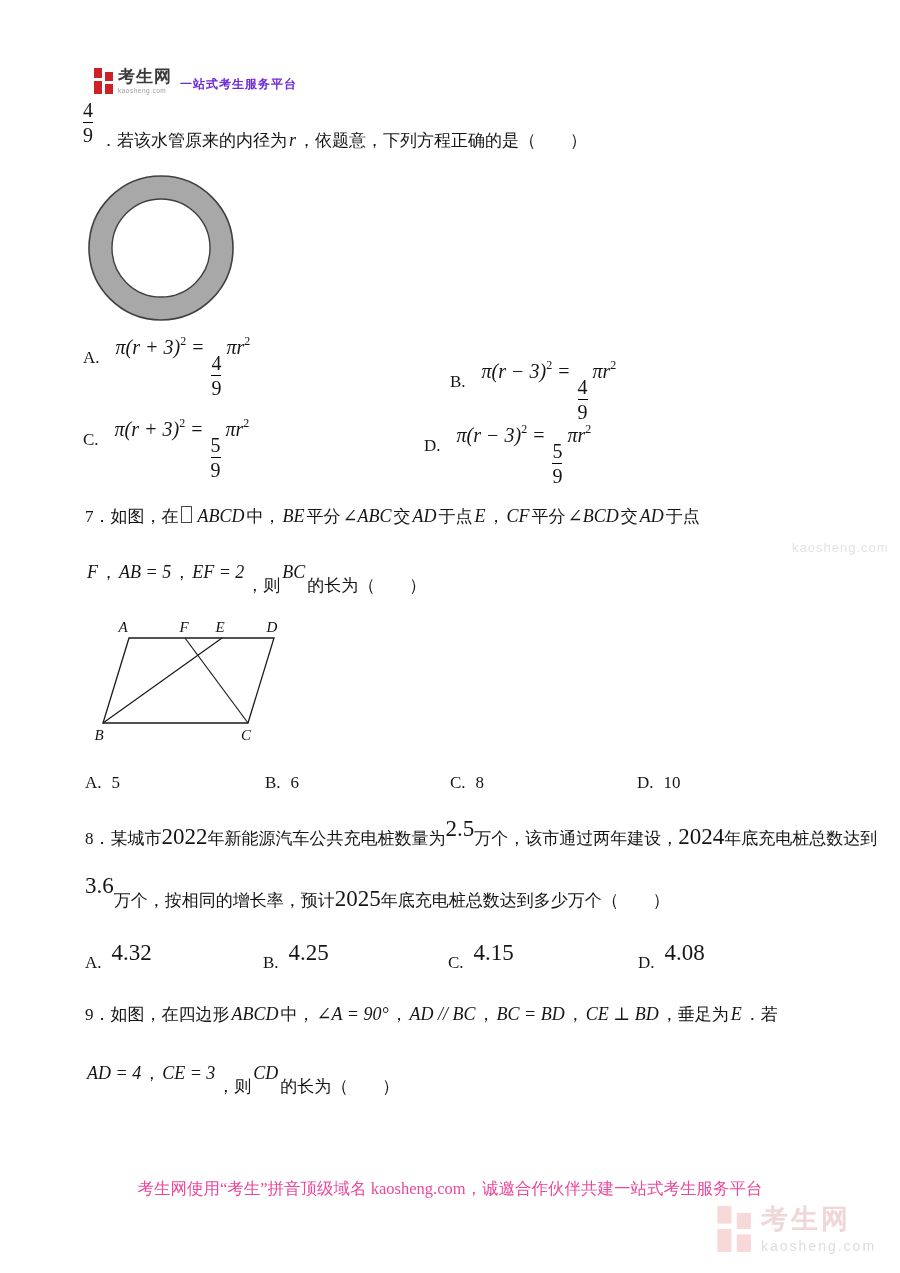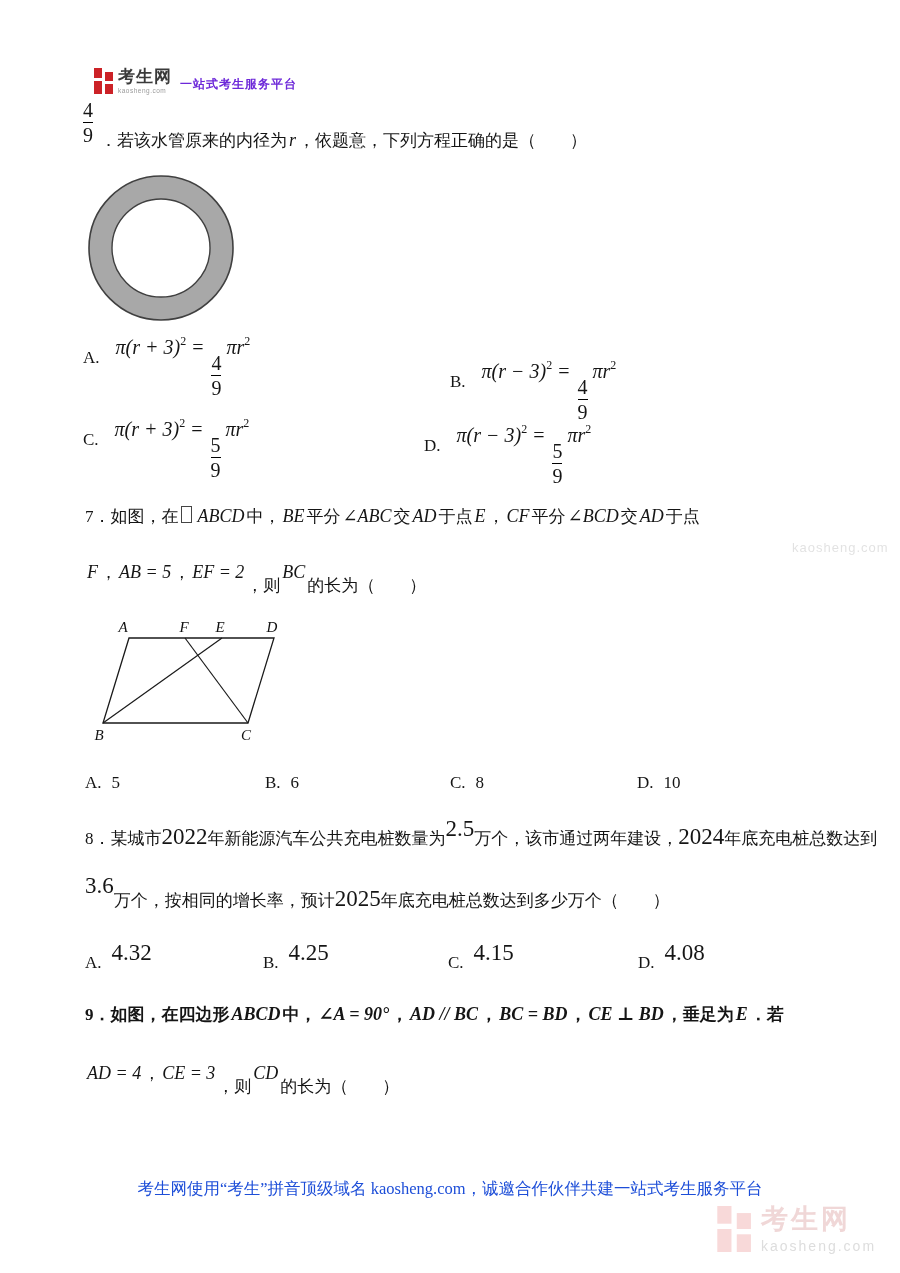--- a/index.html
+++ b/index.html
@@ -39,21 +39,21 @@
   .sup { font-size:12px; vertical-align:9px; }
   .eqs { margin:0 3px 0 6px; }
   .frac { display:inline-flex; flex-direction:column; align-items:center; line-height:1; vertical-align:-16px; margin:0 5px; font-size:20px; }
   .frac .fbar { height:1.3px; background:#000; align-self:stretch; margin:2px 0; }
 
   
   .opt-s { position:absolute; white-space:nowrap; }
   .opt-s .gap { display:inline-block; width:10px; }
 
   
-  .footer { left:0; top:1178px; width:900px; text-align:center; font-size:16.5px; color:#1d4ed8; }
+  .footer { left:0; top:1178px; width:900px; text-align:center; font-size:16.5px; color:#ec4899; }
 
   
   .side-wm { left:792px; top:540px; font-family:"Liberation Sans","DejaVu Sans",sans-serif; font-size:13px; color:rgba(190,190,190,0.45); letter-spacing:1px; }
 
   
   .wm { left:716px; top:1206px; display:flex; align-items:flex-start; }
   .wm-icon { width:38px; height:46px; margin-right:7px; }
   .wm-name { font-family:"Liberation Sans","DejaVu Sans",sans-serif; font-weight:bold; font-size:27px; color:#f0d7d7; line-height:1; letter-spacing:3px; }
   .wm-domain { font-family:"Liberation Sans","DejaVu Sans",sans-serif; font-size:14px; color:#dddddd; letter-spacing:2px; margin-top:5px; }
 
@@ -150,21 +150,21 @@
 </div>
 <div class="abs" style="left:85px; top:886px;">
   <span class="num up2">3.6</span><span class="cn">万个，按相同的增长率，预计</span><span class="num">2025</span><span class="cn">年底充电桩总数达到多少万个（　　）</span>
 </div>
 
 <div class="opt-s" style="left:85px; top:948px;"><span class="cn">A.</span><span class="gap"></span><span class="num up">4.32</span></div>
 <div class="opt-s" style="left:263px; top:948px;"><span class="cn">B.</span><span class="gap"></span><span class="num up">4.25</span></div>
 <div class="opt-s" style="left:448px; top:948px;"><span class="cn">C.</span><span class="gap"></span><span class="num up">4.15</span></div>
 <div class="opt-s" style="left:638px; top:948px;"><span class="cn">D.</span><span class="gap"></span><span class="num up">4.08</span></div>
 
-<div class="abs" style="left:85px; top:1003px;font-weight:bold;">
+<div class="abs" style="left:85px; top:1003px;">
   <span class="cn">9．如图，在四边形</span><span class="m">ABCD</span><span class="cn">中，</span><span class="m">∠A = 90°</span><span class="cn">，</span><span class="m">AD // BC</span><span class="cn">，</span><span class="m">BC = BD</span><span class="cn">，</span><span class="m">CE ⊥ BD</span><span class="cn">，垂足为</span><span class="m">E</span><span class="cn">．若</span>
 </div>
 <div class="abs" style="left:85px; top:1062px;">
   <span class="m">AD = 4</span><span class="cn">，</span><span class="m">CE = 3</span><span class="cn lo">，则</span><span class="m">CD</span><span class="cn lo">的长为（　　）</span>
 </div>
 
 <div class="abs footer">考生网使用“考生”拼音顶级域名 kaosheng.com，诚邀合作伙伴共建一站式考生服务平台</div>
 
 <div class="abs side-wm">kaosheng.com</div>
 

